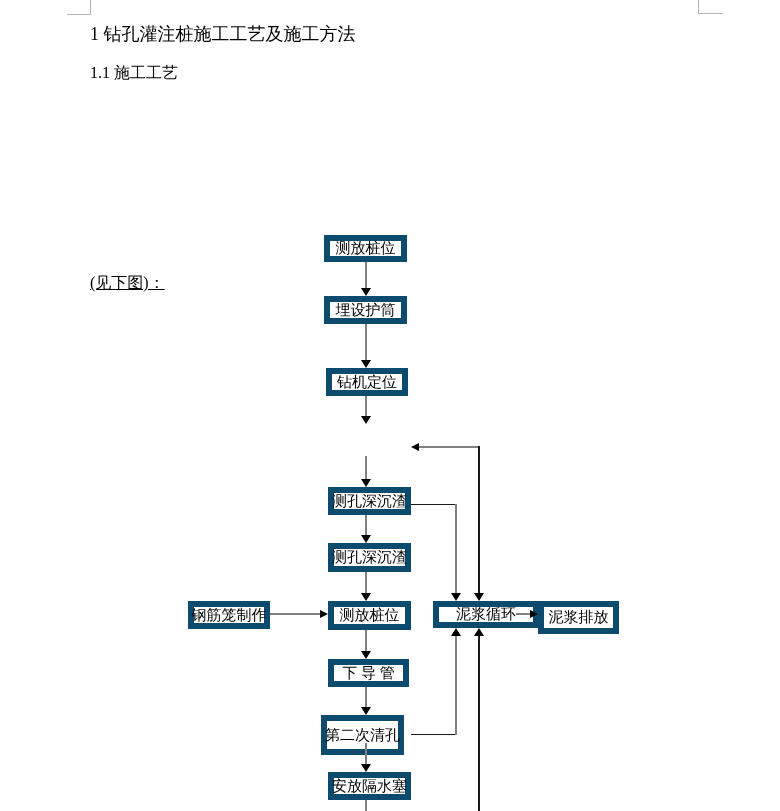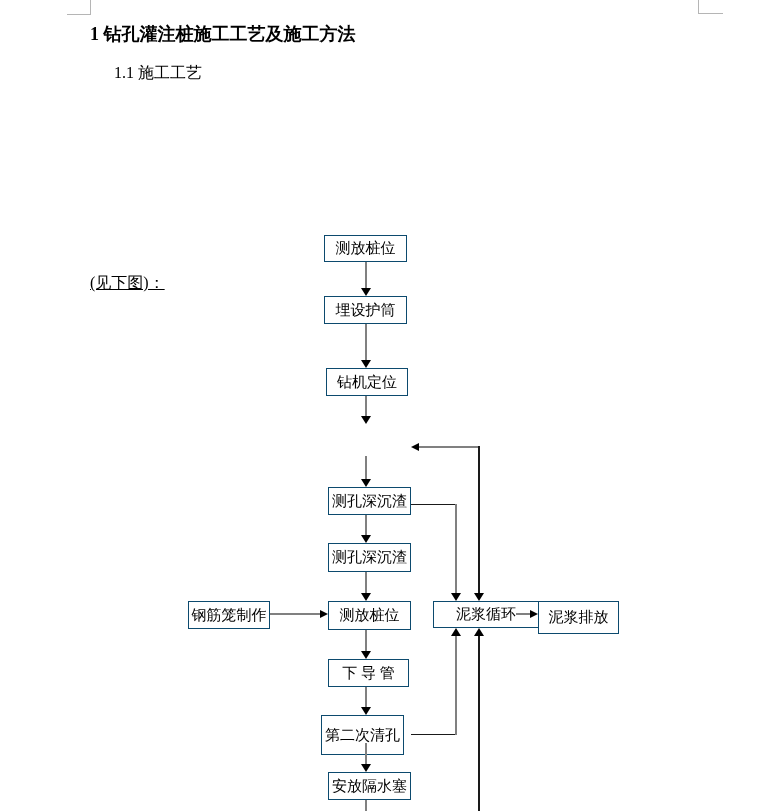--- a/index.html
+++ b/index.html
@@ -10,29 +10,29 @@
     font-family:"Liberation Serif","DejaVu Serif",serif;
     color:#000;
     overflow:hidden;
   }
   
   .mark{position:absolute;}
   #mark-tl{left:67px;top:0;width:23px;height:14px;border-right:1px solid #b5b5b5;border-bottom:1px solid #b5b5b5;}
   #mark-tr{left:698px;top:0;width:24px;height:13px;border-left:1px solid #b5b5b5;border-bottom:1px solid #b5b5b5;}
 
   
-  #doc-title{position:absolute;left:90px;top:22px;font-size:18px;font-weight:bold;line-height:24px;white-space:nowrap;}
-  #sec-heading{position:absolute;left:90px;top:62px;font-size:16px;line-height:22px;white-space:nowrap;margin-left:24px;}
+  #doc-title{position:absolute;left:90px;top:22px;font-size:18px;font-weight:normal;line-height:24px;white-space:nowrap;}
+  #sec-heading{position:absolute;left:90px;top:62px;font-size:16px;line-height:22px;white-space:nowrap;}
   #body-par{position:absolute;left:90px;top:95px;width:609px;font-size:16px;line-height:43px;text-align:justify;text-indent:33px;}
   #see-note{position:absolute;left:90px;top:271px;font-size:16px;line-height:24px;white-space:nowrap;text-decoration:underline;}
 
   
   .fbox{
     position:absolute;
-    border:1px solid #0c4a6e;
+    border:6px solid #0c4a6e;
     background:#fff;
     display:flex;align-items:center;justify-content:center;
     font-size:15px;line-height:1;
     white-space:pre;
     box-sizing:border-box;
   }
   
   .vg{position:absolute;width:2px;background:#808080;}  
   .vb{position:absolute;width:2px;background:#1a1a1a;}  
   .hg{position:absolute;height:2px;background:#808080;} 

